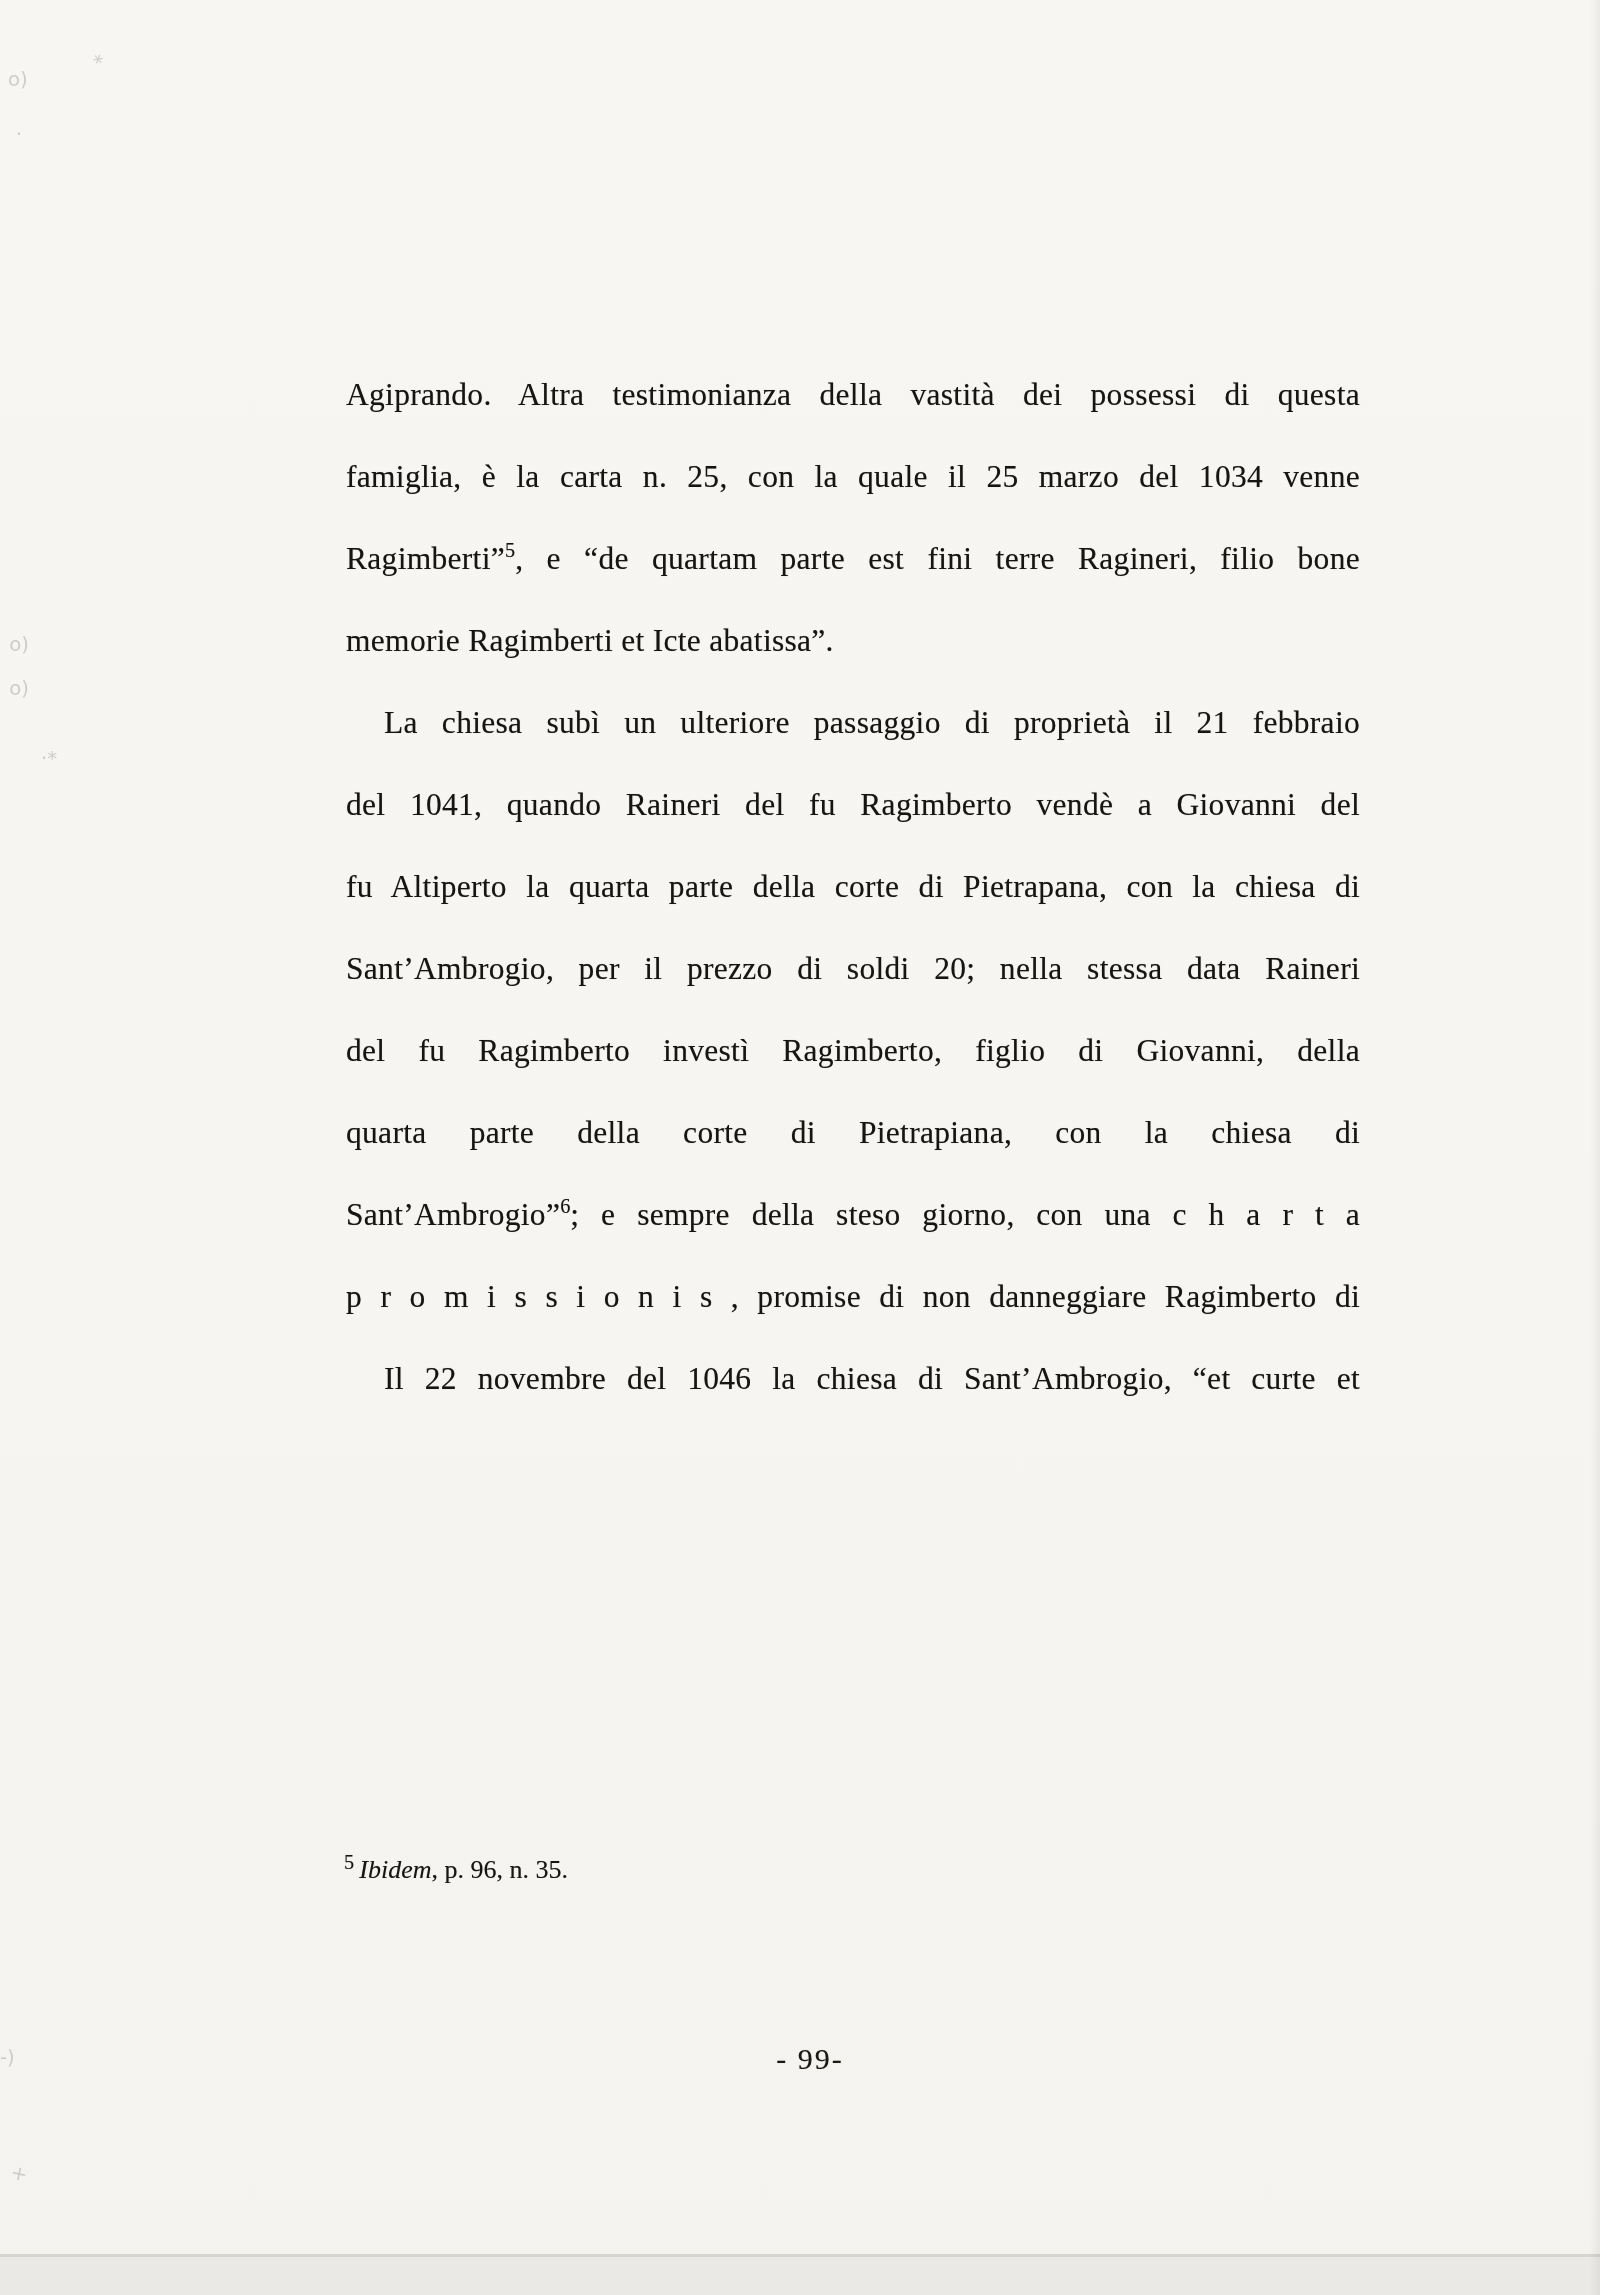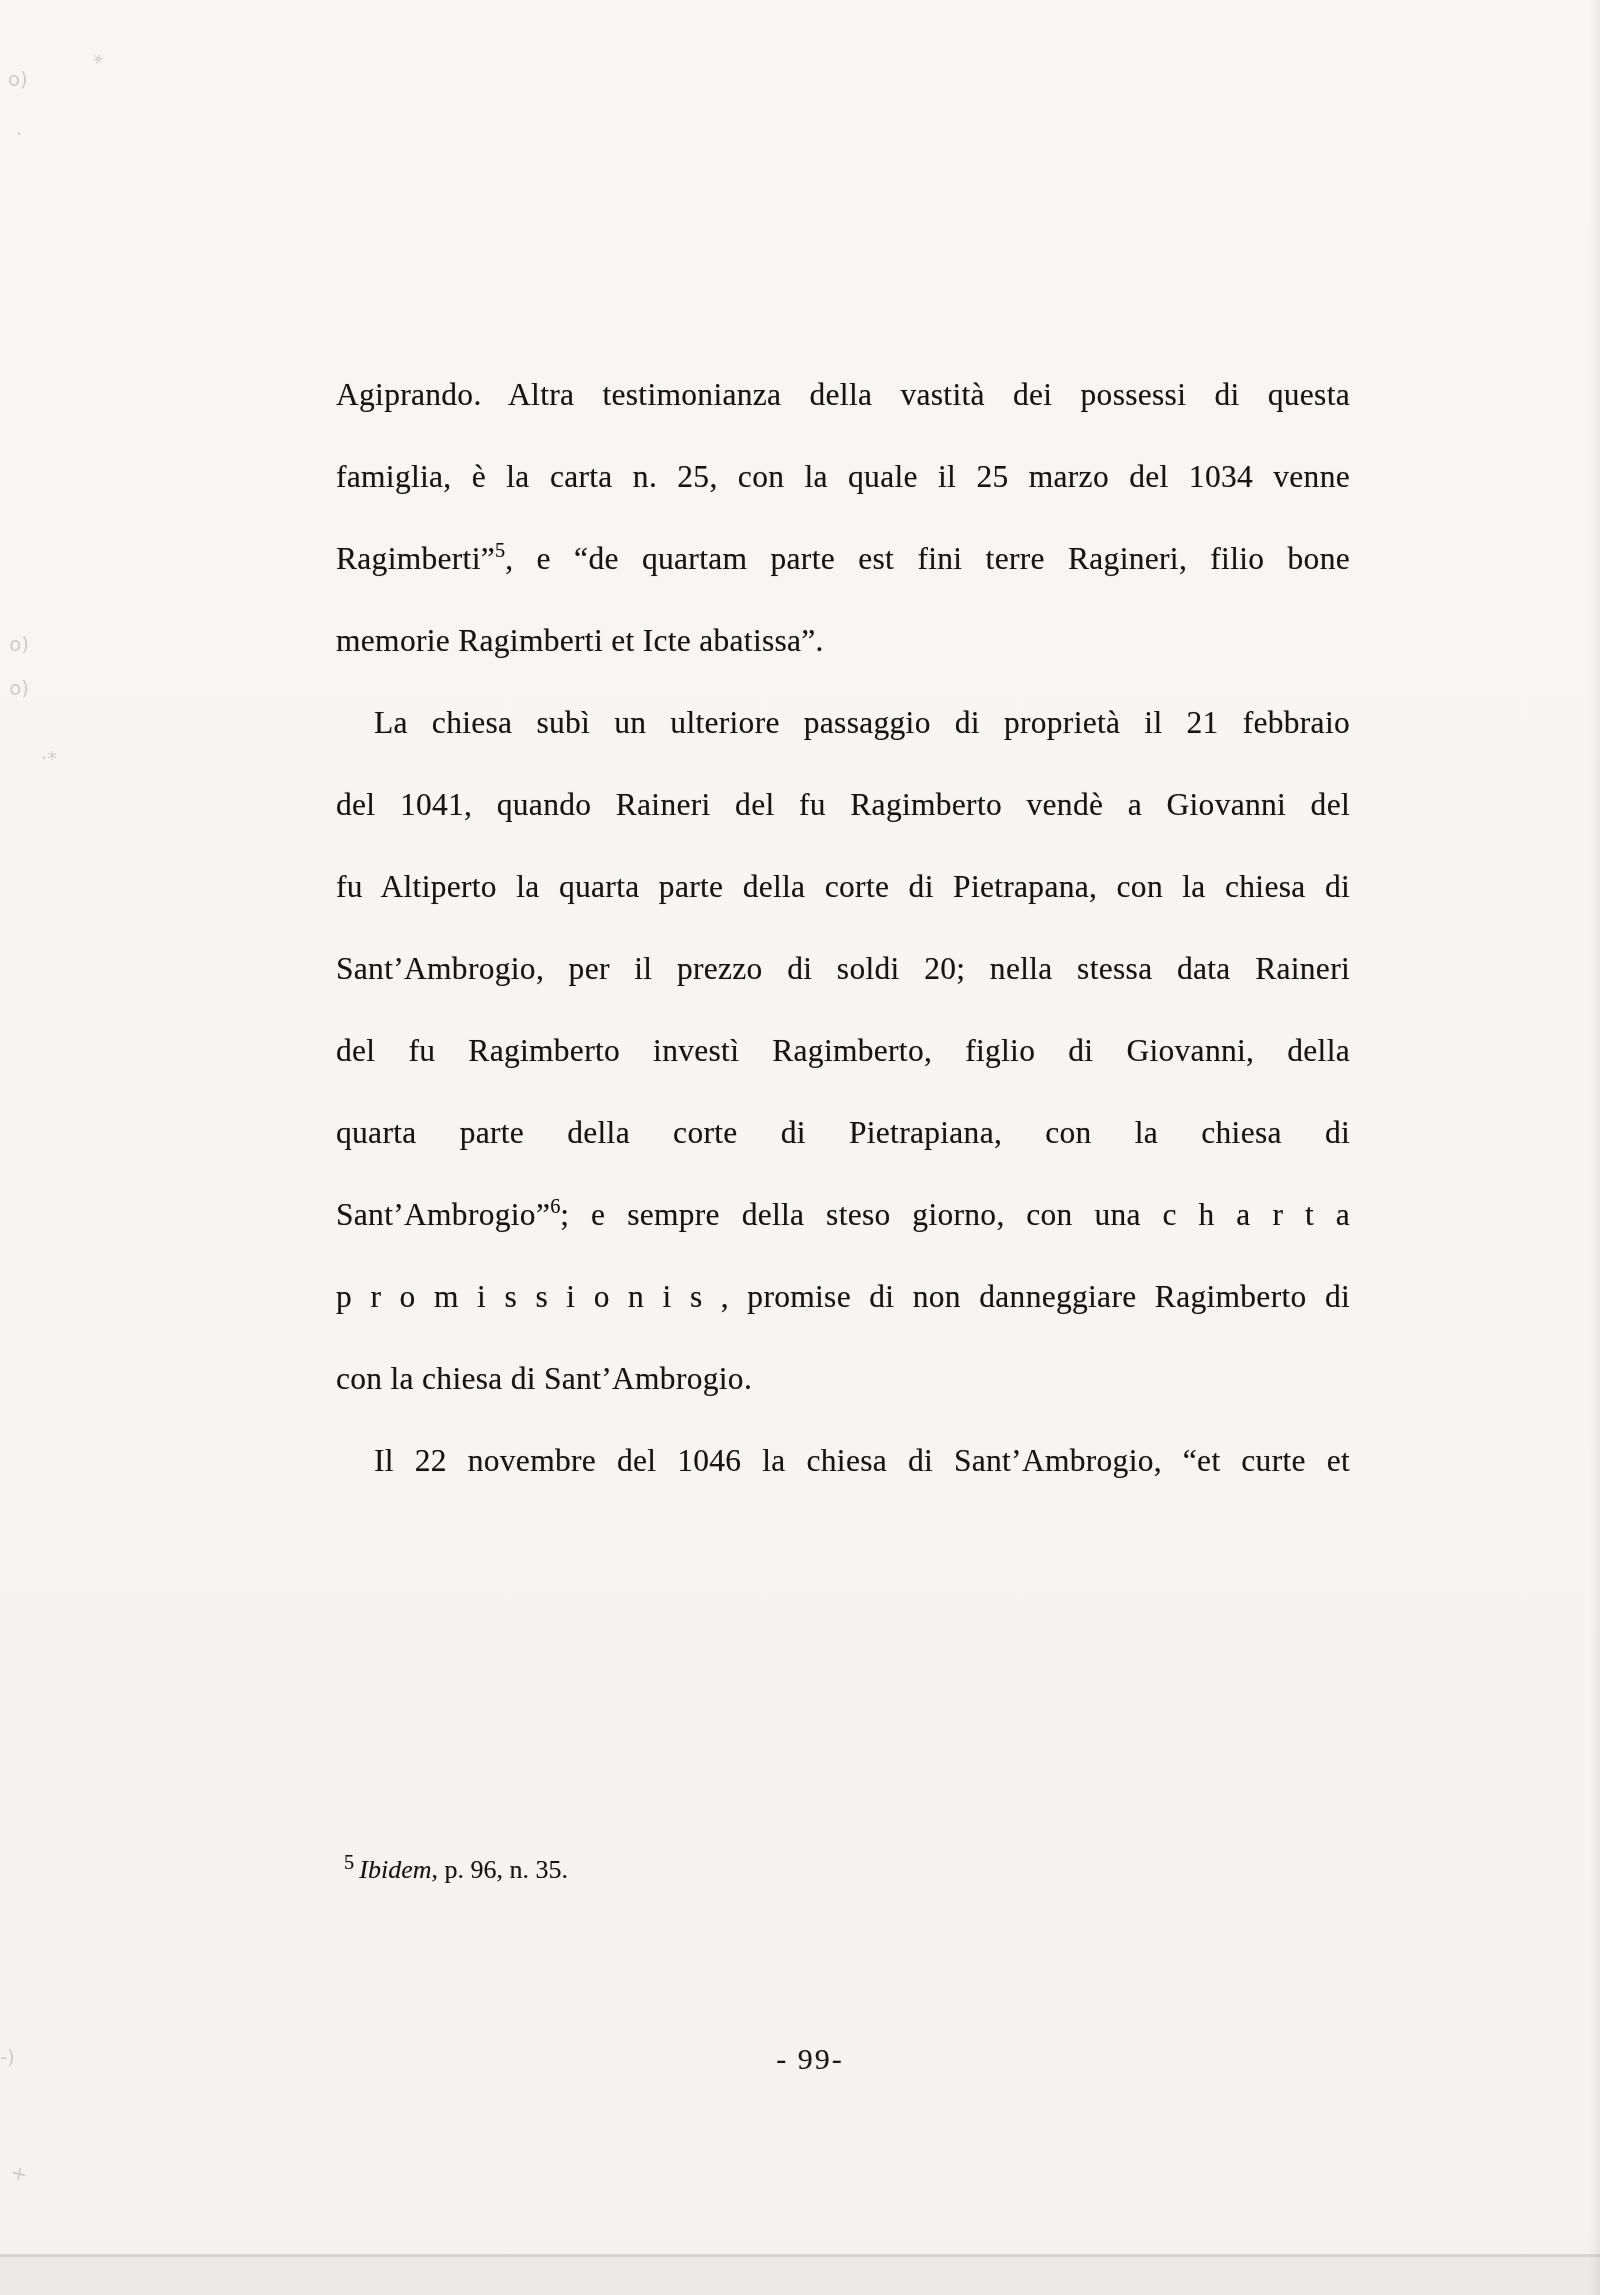--- a/index.html
+++ b/index.html
@@ -33,21 +33,21 @@
   }
   .scanner-strip {
     position: absolute;
     top: 2257px; left: 0;
     width: 100%; height: 39px;
     background: #eae9e5;
   }
   
   .body-text {
     position: absolute;
-    left: 336px;
+    left: 346px;
     top: 354px;
     width: 1014px;
     font-size: 31.5px;
     letter-spacing: 0.3px;
     color: #171513;
   }
   .line {
     height: 82px;
     line-height: 82px;
     text-align: justify;
@@ -128,21 +128,20 @@
       <div class="line"><span>Ragimberti”</span><sup class="sup">5</sup><span>, e “de quartam parte est fini terre Ragineri, filio bone</span></div>
       <div class="line end"><span>memorie Ragimberti et Icte abatissa”.</span></div>
       <div class="line indent"><span>La chiesa subì un ulteriore passaggio di proprietà il 21 febbraio</span></div>
       <div class="line"><span>del 1041, quando Raineri del fu Ragimberto vendè a Giovanni del</span></div>
       <div class="line"><span>fu Altiperto la quarta parte della corte di Pietrapana, con la chiesa di</span></div>
       <div class="line"><span>Sant’Ambrogio, per il prezzo di soldi 20; nella stessa data Raineri</span></div>
       <div class="line"><span>del fu Ragimberto investì Ragimberto, figlio di Giovanni, della</span></div>
       <div class="line"><span>quarta parte della corte di Pietrapiana, con la chiesa di</span></div>
       <div class="line"><span>Sant’Ambrogio”</span><sup class="sup">6</sup><span>; e sempre della steso giorno, con una c h a r t a</span></div>
       <div class="line"><span>p r o m i s s i o n i s , promise di non danneggiare Ragimberto di</span></div>
-      <div class="line end"><span>con la chiesa di Sant’Ambrogio.</span></div>
       <div class="line indent"><span>Il 22 novembre del 1046 la chiesa di Sant’Ambrogio, “et curte et</span></div>
     </div>
 
   <div class="footnotes">
     <div class="footnote">
       <sup class="fn-marker">5</sup><span class="fn-source">Ibidem</span><span>, p. 96, n. 35.</span>
     </div>
   </div>
 
   <div class="page-number">- 99-</div>

